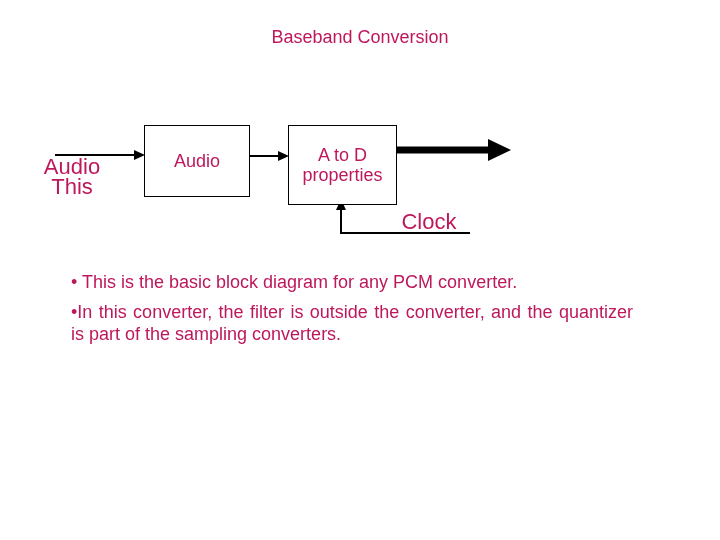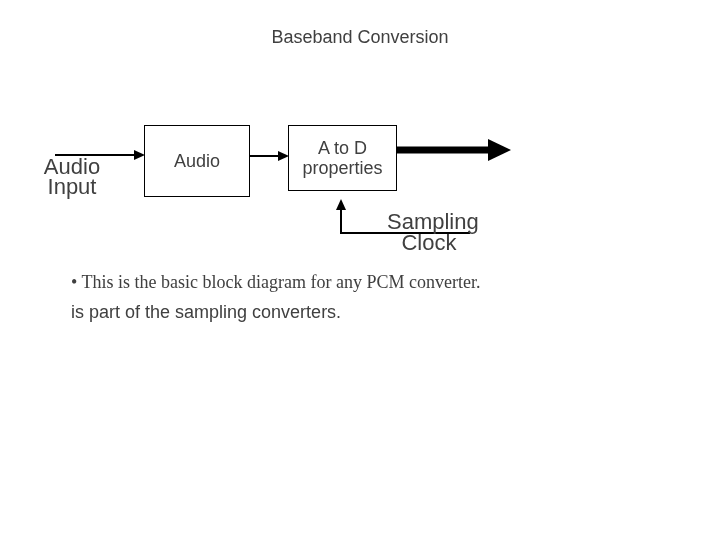--- a/index.html
+++ b/index.html
@@ -6,21 +6,21 @@
     margin: 0;
     padding: 0;
     background: #ffffff;
   }
   #slide {
     position: relative;
     width: 720px;
     height: 540px;
     background: #ffffff;
     font-family: "Liberation Sans", sans-serif;
-    color: #404040;
+    color: #be185d;
     overflow: hidden;
   }
   .abs { position: absolute; }
 
   #title {
     left: 0;
     top: 26px;
     width: 720px;
     text-align: center;
     font-size: 18px;
@@ -51,21 +51,21 @@
   #filter-box {
     left: 144px;
     top: 125px;
     width: 106px;
     height: 72px;
   }
   #adc-box {
     left: 288px;
     top: 125px;
     width: 109px;
-    height: 66px;
+    height: 80px;
   }
 
   .diagram-label {
     font-size: 22px;
     text-align: center;
     white-space: nowrap;
   }
   #audio-label {
     left: 40px;
     top: 157px;
@@ -79,21 +79,21 @@
     line-height: 21px;
   }
 
   #bullets .bullet-par {
     position: absolute;
     left: 71px;
     width: 562px;
     font-size: 18px;
     line-height: 22px;
   }
-  #bullet-1 { top: 271px; font-family: Liberation Serif, serif; }
+  #bullet-1 { top: 271px; }
   #bullet-2 { top: 301px; }
   #bullet-3 { top: 389px; }
   .bullet-line { white-space: nowrap; }
   .bullet-line.stretch {
     white-space: normal;
     text-align: justify;
     text-align-last: justify;
   }
 </style>
 </head>
@@ -121,41 +121,41 @@
     </g>
 
     <g>
       <polyline points="470,233 341,233 341,207" fill="none" stroke="#000000" stroke-width="2"></polyline>
       <polygon points="336,210 341,199 346,210" fill="#000000"></polygon>
     </g>
   </svg>
 
   <div id="audio-label" class="abs diagram-label">
     <div>Audio</div>
-    <div>Input</div>
+    <div>This</div>
   </div>
 
   <div id="filter-box" class="abs block-box">
     <div>Audio</div>
   </div>
 
   <div id="adc-box" class="abs block-box">
     <div>A to D</div>
     <div>properties</div>
   </div>
 
   <div id="clock-label" class="abs diagram-label">
-    <div>Sampling</div>
     <div>Clock</div>
   </div>
 
   <div id="bullets">
     <div id="bullet-1" class="bullet-par">
       <div class="bullet-line">• This is the basic block diagram for any PCM converter.</div>
     </div>
     <div id="bullet-2" class="bullet-par">
+      <div class="bullet-line stretch">•In this converter, the filter is outside the converter, and the quantizer</div>
       <div class="bullet-line">is part of the sampling converters.</div>
     </div>
     <div id="bullet-3" class="bullet-par">
     </div>
   </div>
 
 </div>
 
 </body></html>

